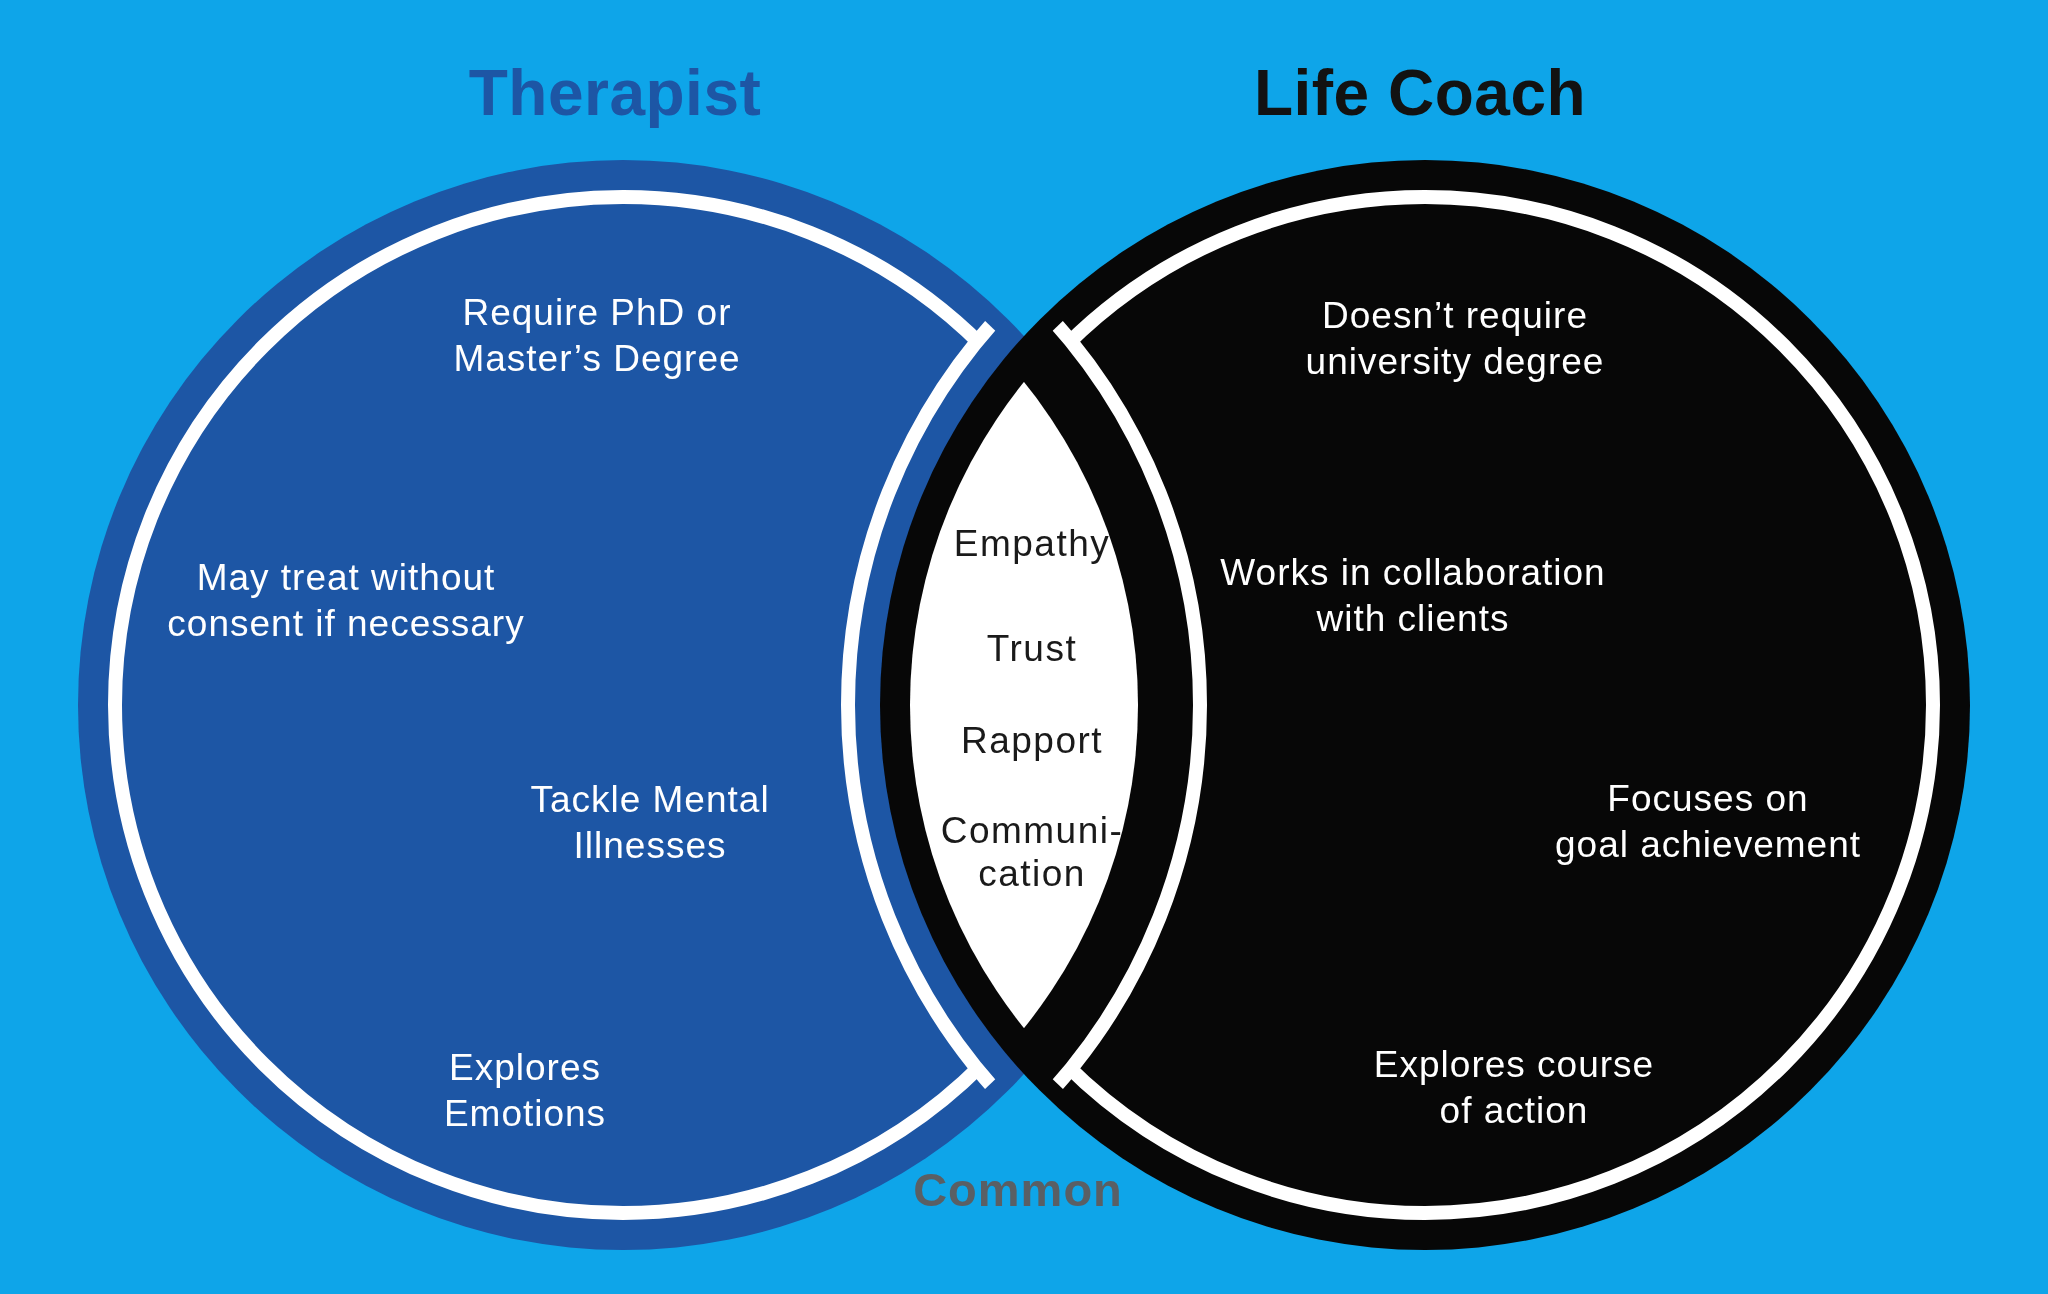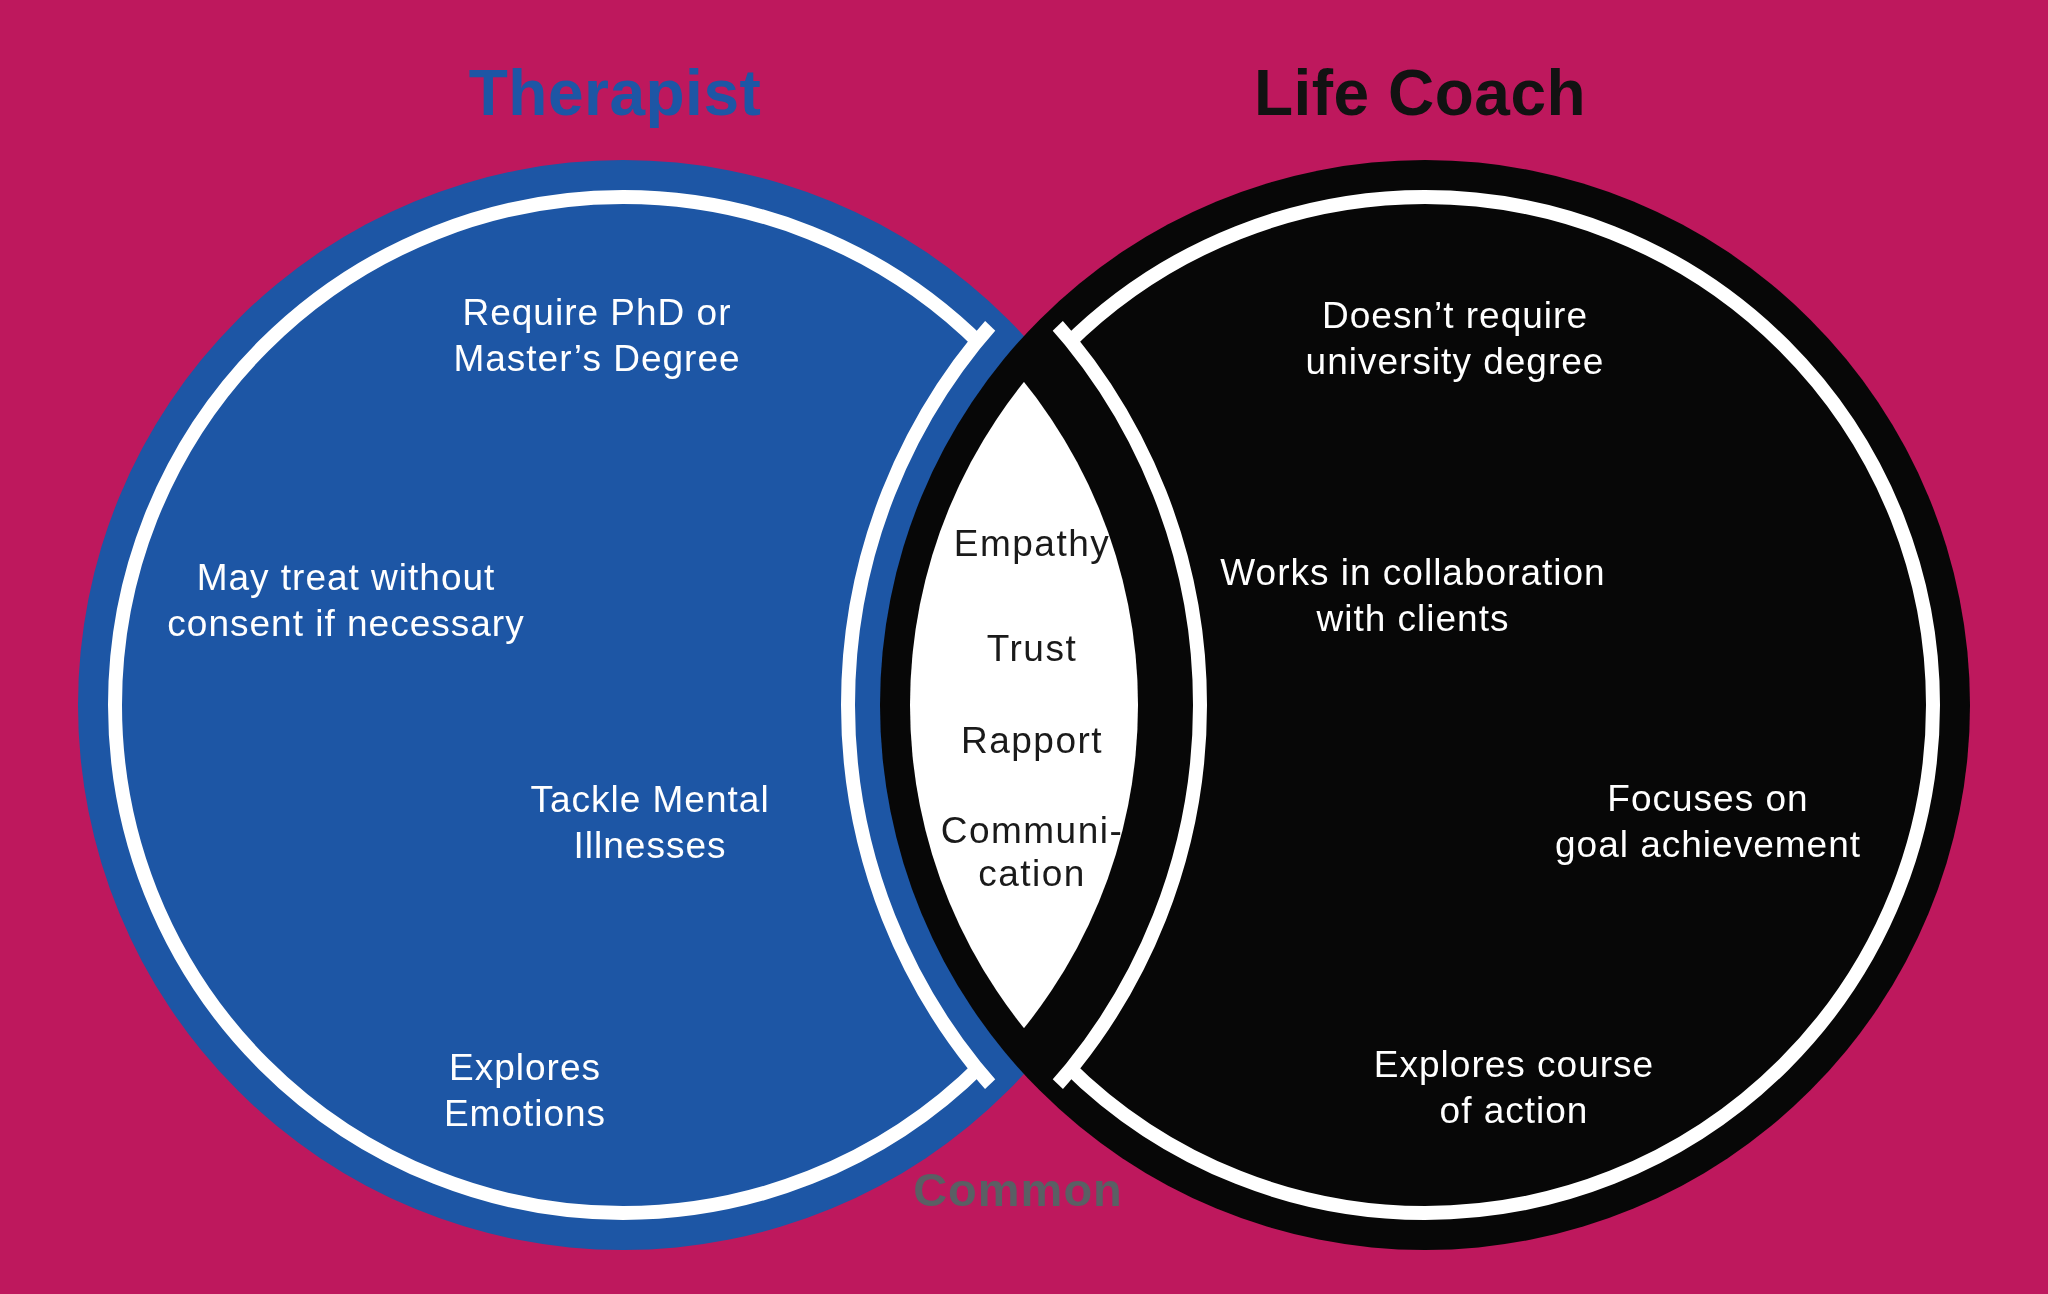--- a/index.html
+++ b/index.html
@@ -7,21 +7,21 @@
     padding: 0;
     background: #ffffff;
     width: 2048px;
     height: 1294px;
     overflow: hidden;
   }
   .stage {
     position: relative;
     width: 2048px;
     height: 1294px;
-    background: #be185d;
+    background: #0ea5e9;
   }
   svg { display: block; }
   text {
     font-family: "Liberation Sans", "DejaVu Sans", sans-serif;
   }
   .title-text {
     font-size: 64px;
     font-weight: 700;
     text-anchor: middle;
     letter-spacing: 0.5px;

